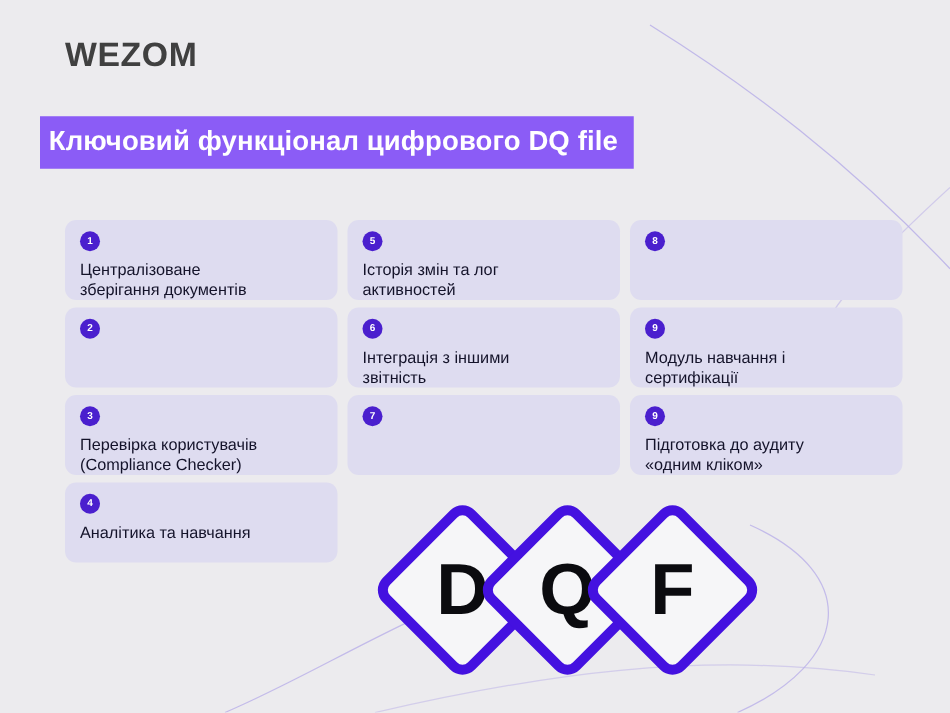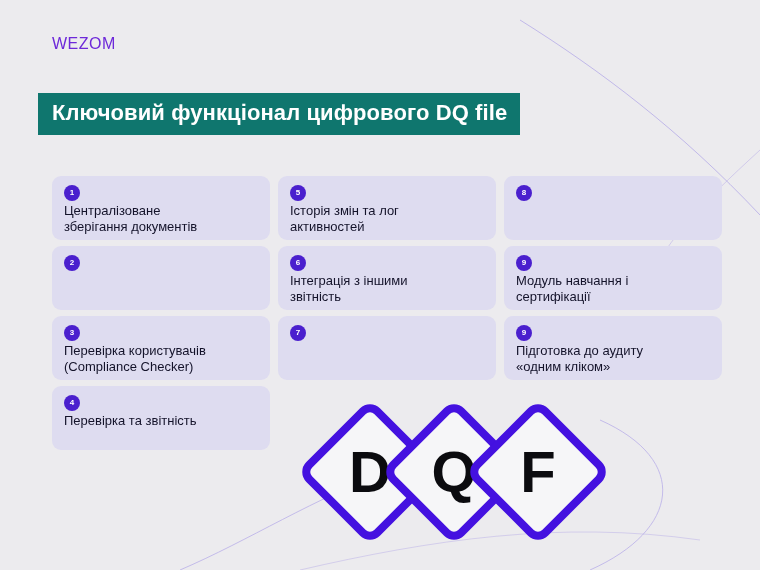--- a/index.html
+++ b/index.html
@@ -39,36 +39,36 @@
     position: absolute;
     left: 52px;
     top: 31px;
     z-index: 5;
     display: flex;
     align-items: center;
     height: 26px;
   }
   #logo .logo-text {
     font-family: "Liberation Sans", sans-serif;
-    font-weight: 400;
-    font-size: 16px;
+    font-weight: 700;
+    font-size: 27px;
     letter-spacing: 0.5px;
-    color: #6d28d9;
+    color: #404040;
     line-height: 26px;
     white-space: nowrap;
   }
 
   
   #title-banner {
     position: absolute;
-    left: 38px;
+    left: 32px;
     top: 93px;
     z-index: 5;
-    background: #0f766e;
-    padding: 7px 13px 9px 14px;
+    background: #8b5cf6;
+    padding: 7px 13px 9px 7px;
     display: inline-block;
   }
   #title-banner .title-text {
     color: #ffffff;
     font-family: "Liberation Sans", sans-serif;
     font-weight: 700;
     font-size: 22px;
     line-height: 26px;
     white-space: nowrap;
     letter-spacing: 0.1px;
@@ -104,21 +104,21 @@
     background: #4a1fce;
     color: #ffffff;
     font-size: 8px;
     font-weight: 700;
     line-height: 16px;
     text-align: center;
     display: block;
     font-family: "Liberation Sans", sans-serif;
   }
   .card-text {
-    margin-top: 2px;
+    margin-top: 7px;
     color: #14132a;
     font-size: 13px;
     line-height: 16px;
     font-family: "Liberation Sans", sans-serif;
     white-space: pre-line;
   }
 
   
   #dqf {
     position: absolute;
@@ -219,21 +219,21 @@
       <span class="badge">7</span>
     </div>
     <div class="card">
       <span class="badge">9</span>
       <div class="card-text">Підготовка до аудиту
 «одним кліком»</div>
     </div>
 
     <div class="card">
       <span class="badge">4</span>
-      <div class="card-text">Перевірка та звітність</div>
+      <div class="card-text">Аналітика та навчання</div>
     </div>
     <div class="card empty"></div>
     <div class="card empty"></div>
 
   </div>
 
   <div id="dqf">
     <div class="diamond" id="diamond-d">
       <span class="letter">D</span>
     </div>

